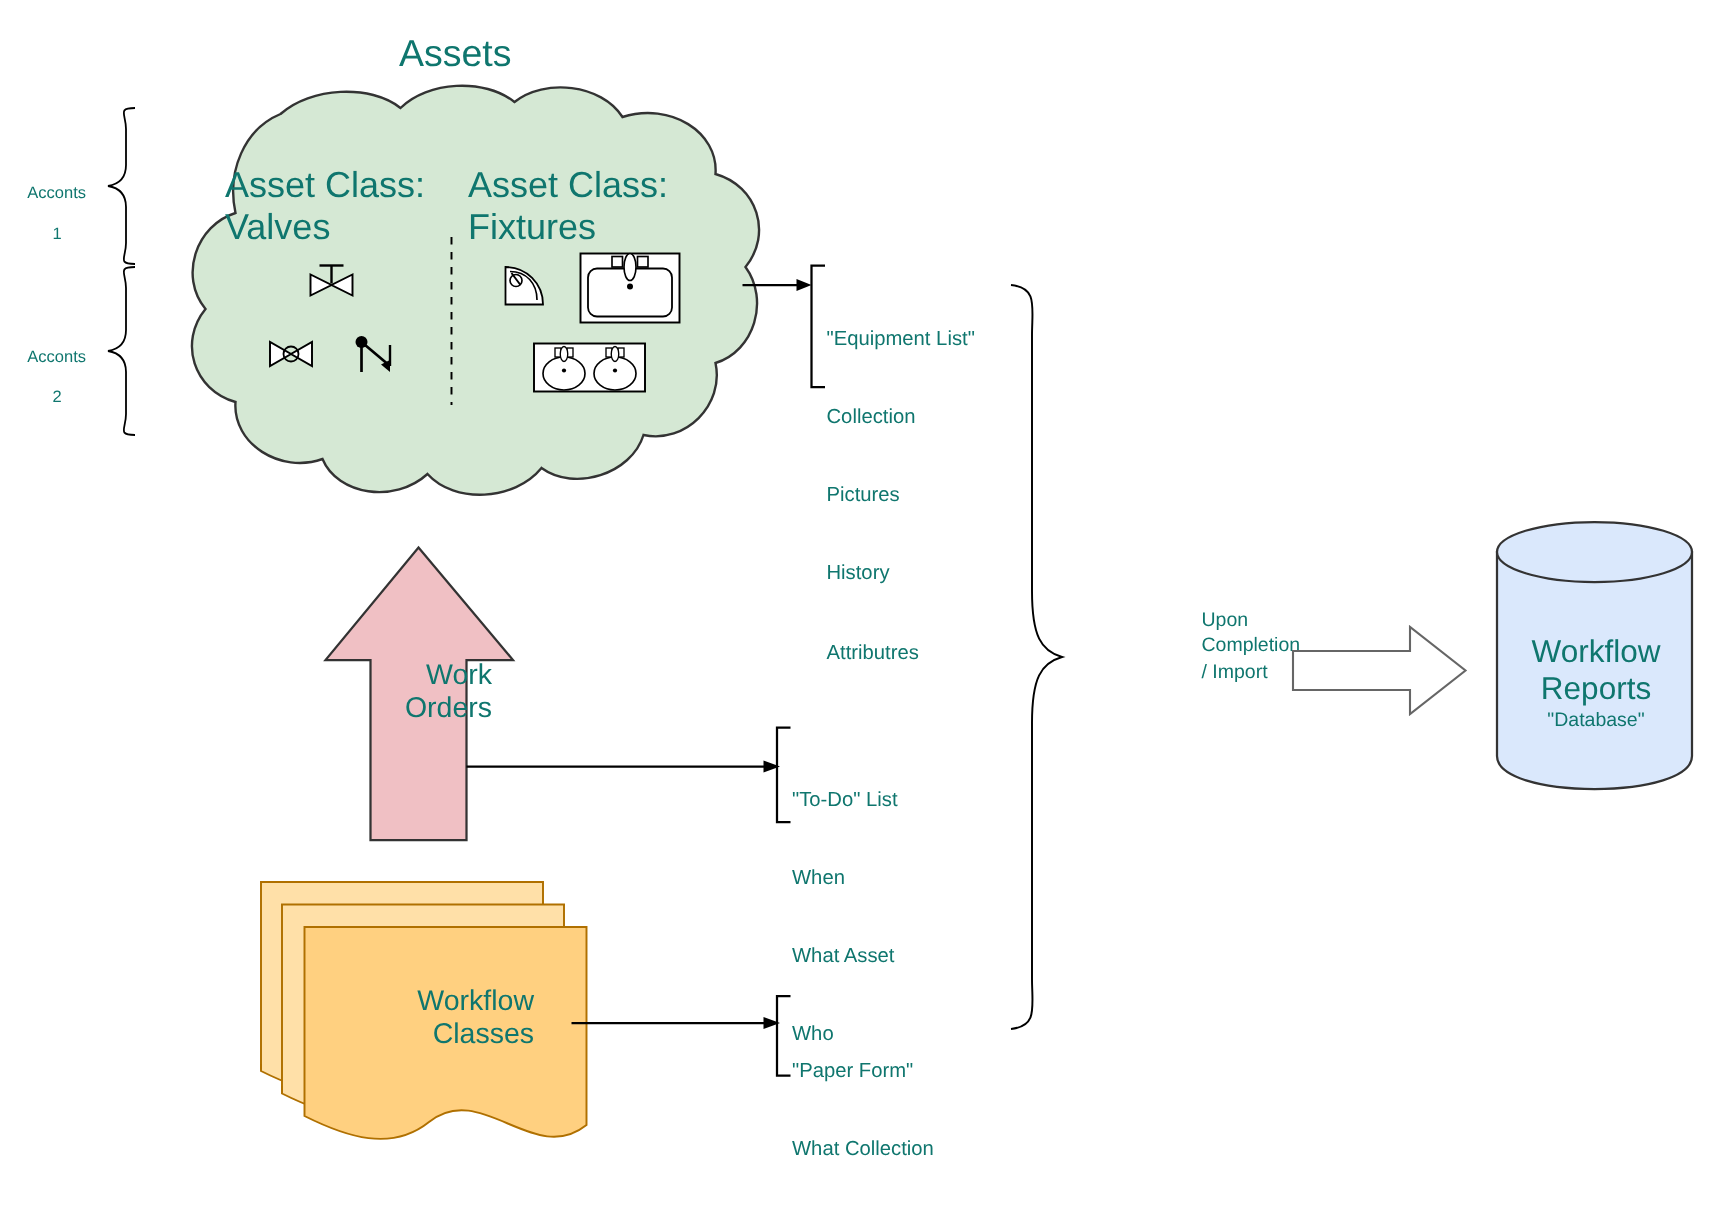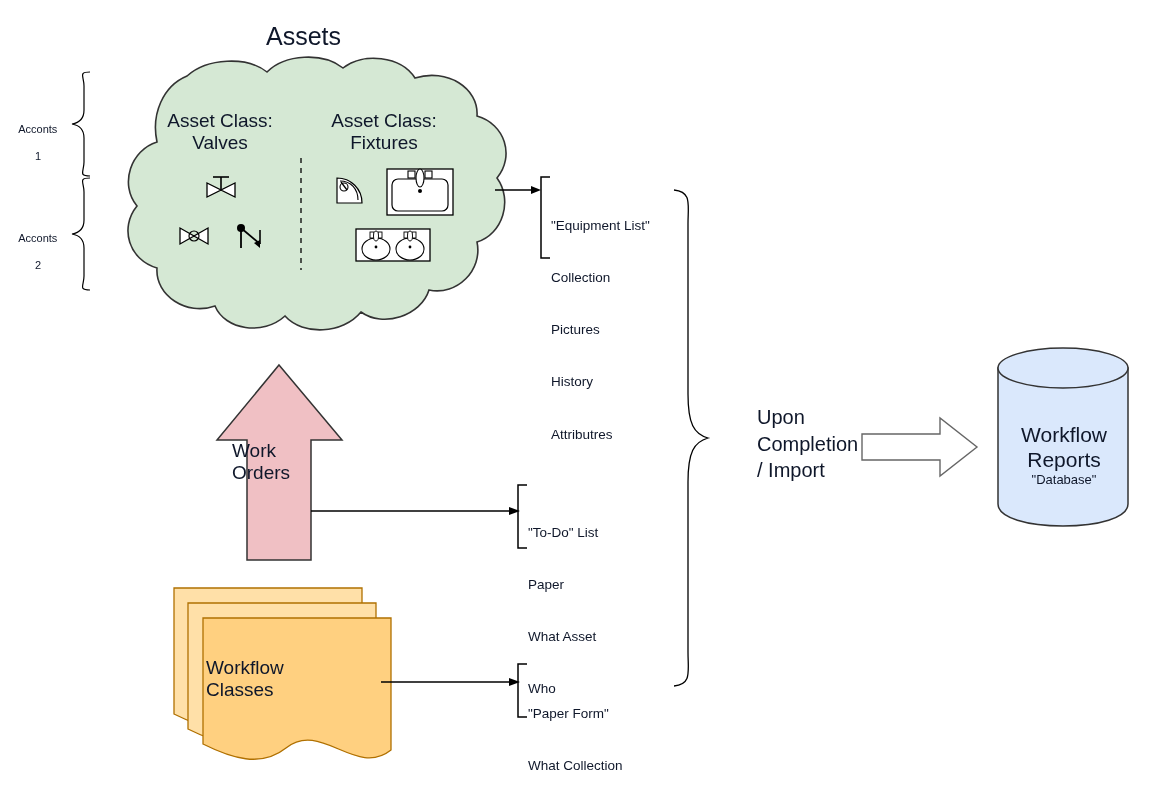--- a/index.html
+++ b/index.html
@@ -18,28 +18,28 @@
     background: #ffffff;
     overflow: hidden;
   }
   .abs { position: absolute; }
   svg { display: block; overflow: visible; }
 
   .txt {
     position: absolute;
     white-space: pre;
     line-height: 1.18;
-    color: #0f172a;
+    color: #0f766e;
   }
   .t-title     { font-size: 25px; }
-  .t-cloudlbl  { font-size: 19px; text-align: center; }
+  .t-cloudlbl  { font-size: 24px; }
   .t-list      { font-size: 13.5px; line-height: 1.29; }
   .t-acc       { font-size: 11px; text-align: center; line-height: 1.22; }
-  .t-upon      { font-size: 20px; line-height: 1.33; }
-  .t-shape     { font-size: 19px; text-align: left; }
+  .t-upon      { font-size: 13px; line-height: 1.33; margin-left: 44px; }
+  .t-shape     { font-size: 19px; text-align: right; }
   .t-db        { font-size: 21px; text-align: center; line-height: 1.2; }
   .t-dbsub     { font-size: 13px; text-align: center; }
 </style>
 </head>
 <body>
 
 <div id="canvas">
 
   <div class="txt t-title" style="left:266px; top:22px;">Assets</div>
 
@@ -158,21 +158,21 @@
   <svg class="abs" style="left:311px; top:500px;" width="212" height="24">
     <line x1="0" y1="11" x2="200" y2="11" stroke="#000" stroke-width="1.5"></line>
     <path d="M 209 11 L 198 7 L 198 15 Z" fill="#000"></path>
   </svg>
 
   <svg class="abs" style="left:516px; top:484px;" width="14" height="66">
     <path d="M 11 1 L 2 1 L 2 64 L 11 64" fill="none" stroke="#000" stroke-width="1.5"></path>
   </svg>
   <div class="txt t-list" style="left:528px; top:489px;">
     <div>"To-Do" List</div>
-    <div>Paper</div>
+    <div>When</div>
     <div>What Asset</div>
     <div>Who</div>
   </div>
 
   <svg class="abs" style="left:172px; top:586px;" width="225" height="192">
 
     <path d="M 2 2 L 190 2 L 190 134 C 155 162 120 104 85 132 C 60 152 30 142 2 128 Z" fill="#ffe0a8" stroke="#b07000" stroke-width="1.3"></path>
 
     <path d="M 16 17 L 204 17 L 204 149 C 169 177 134 119 99 147 C 74 167 44 157 16 143 Z" fill="#ffe0a8" stroke="#b07000" stroke-width="1.3"></path>
 

